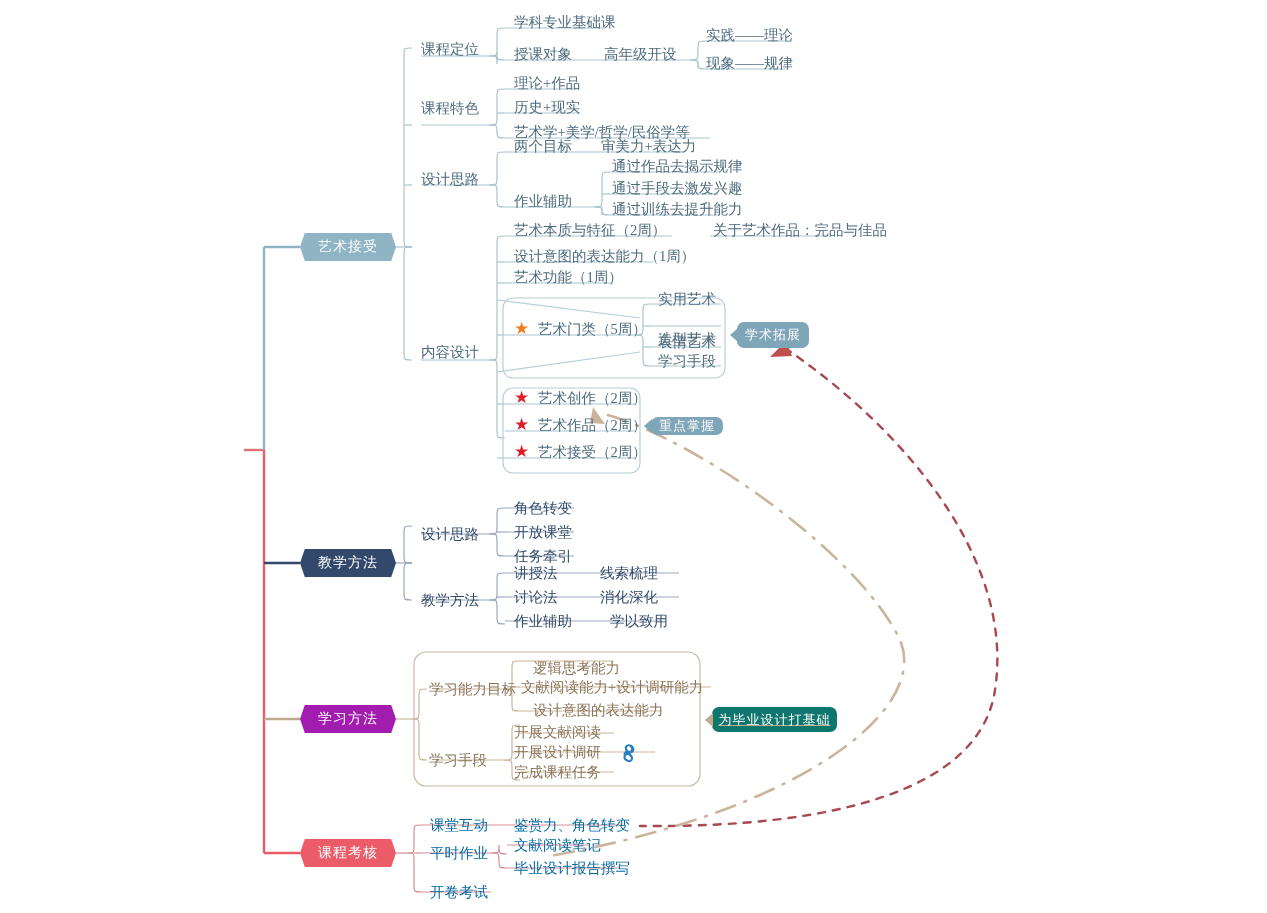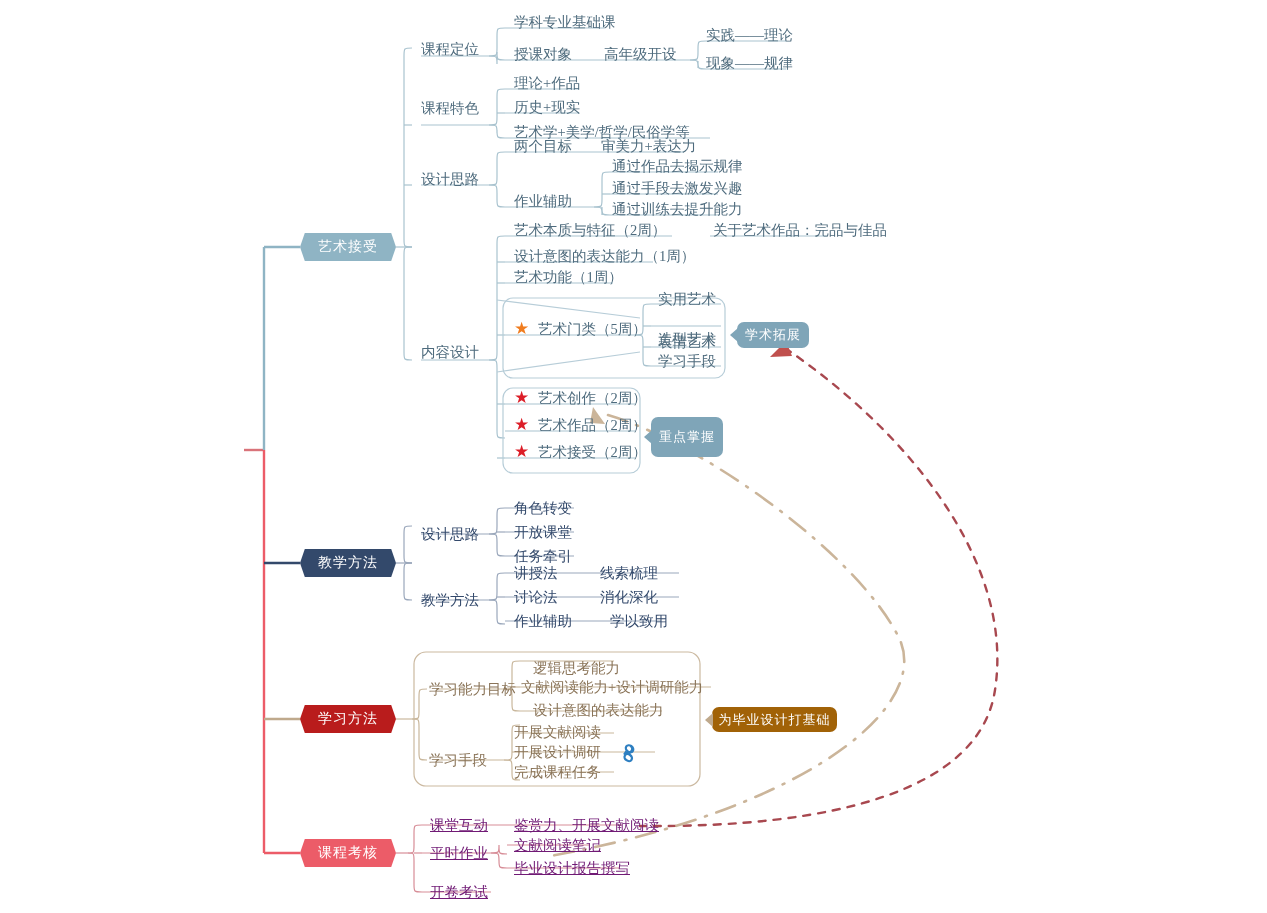--- a/index.html
+++ b/index.html
@@ -16,32 +16,32 @@
     position:absolute;display:flex;align-items:center;justify-content:center;
     color:#ffffff;white-space:nowrap;letter-spacing:1px;
     clip-path:polygon(5% 0,95% 0,100% 50%,95% 100%,5% 100%,0 50%);
   }
   .hex.root{
     left:14px;top:429px;width:230px;height:42px;
     background:#d9737a;font-size:17px;letter-spacing:2px;
   }
   .hex.b1{left:300px;top:233px;width:96px;height:28px;background:#8fb4c4;font-size:14px;}
   .hex.b2{left:300px;top:549px;width:96px;height:28px;background:#33496b;font-size:14px;}
-  .hex.b3{left:300px;top:705px;width:96px;height:28px;background:#b91c1c;font-size:14px;}
+  .hex.b3{left:300px;top:705px;width:96px;height:28px;background:#a21caf;font-size:14px;}
   .hex.b4{left:300px;top:839px;width:96px;height:28px;background:#ec5c68;font-size:14px;}
 
   
   .node{
     position:absolute;white-space:nowrap;font-size:14.5px;line-height:1;
     color:#4c6171;
   }
   .node.blue{color:#4e6b7d;}
   .node.navy{color:#33496b;}
   .node.tan{color:#8a7458;}
-  .node.red{color:#701a75;text-decoration:underline;}
+  .node.red{color:#0369a1;}
   .node.star{padding-left:24px;}
   .node .starglyph{
     position:absolute;left:0;top:50%;transform:translateY(-52%);
     font-size:17px;line-height:1;
   }
   .star-orange .starglyph{color:#f07c1e;}
   .star-red .starglyph{color:#dc1e28;}
 
   
   .tag{
@@ -49,21 +49,21 @@
     color:#ffffff;font-size:13px;border-radius:7px;white-space:nowrap;
     letter-spacing:1px;
   }
   .tag::before{
     content:"";position:absolute;left:-7px;top:50%;transform:translateY(-50%);
     border-top:7px solid transparent;border-bottom:7px solid transparent;
     border-right:8px solid currentColor;
   }
   .tag.blue{background:#7fa5b8;color:#7fa5b8;}
   .tag.blue span{color:#fff;}
-  .tag.tan{background:#a16207;color:#bfa98c;}
+  .tag.tan{background:#0f766e;color:#bfa98c;text-decoration:underline;}
   .tag.tan span{color:#fff;}
   .tag span{position:relative;}
 </style>
 </head>
 <body>
 
 <div id="canvas">
 
   <svg class="layer" viewBox="0 0 1267 913">
 
@@ -305,29 +305,29 @@
   <div class="node tan" style="left:533px;top:661px;">逻辑思考能力</div>
   <div class="node tan" style="left:521px;top:680px;">文献阅读能力+设计调研能力</div>
   <div class="node tan" style="left:533px;top:703px;">设计意图的表达能力</div>
 
   <div class="node tan" style="left:429px;top:753px;">学习手段</div>
   <div class="node tan" style="left:514px;top:725px;">开展文献阅读</div>
   <div class="node tan" style="left:514px;top:745px;">开展设计调研</div>
   <div class="node tan" style="left:514px;top:765px;">完成课程任务</div>
 
   <div class="node red" style="left:430px;top:818px;">课堂互动</div>
-  <div class="node red" style="left:514px;top:818px;">鉴赏力、开展文献阅读</div>
+  <div class="node red" style="left:514px;top:818px;">鉴赏力、角色转变</div>
   <div class="node red" style="left:430px;top:846px;">平时作业</div>
   <div class="node red" style="left:514px;top:838px;">文献阅读笔记</div>
   <div class="node red" style="left:514px;top:861px;">毕业设计报告撰写</div>
   <div class="node red" style="left:430px;top:885px;">开卷考试</div>
 
   <div class="tag blue" style="left:737px;top:322px;width:72px;height:26px;">
     <span>学术拓展</span>
   </div>
-  <div class="tag blue" style="left:651px;top:417px;width:72px;height:40px;">
+  <div class="tag blue" style="left:651px;top:417px;width:72px;height:18px;">
     <span>重点掌握</span>
   </div>
   <div class="tag tan" style="left:712px;top:707px;width:125px;height:25px;">
     <span>为毕业设计打基础</span>
   </div>
 
 </div>
 
 </body></html>

